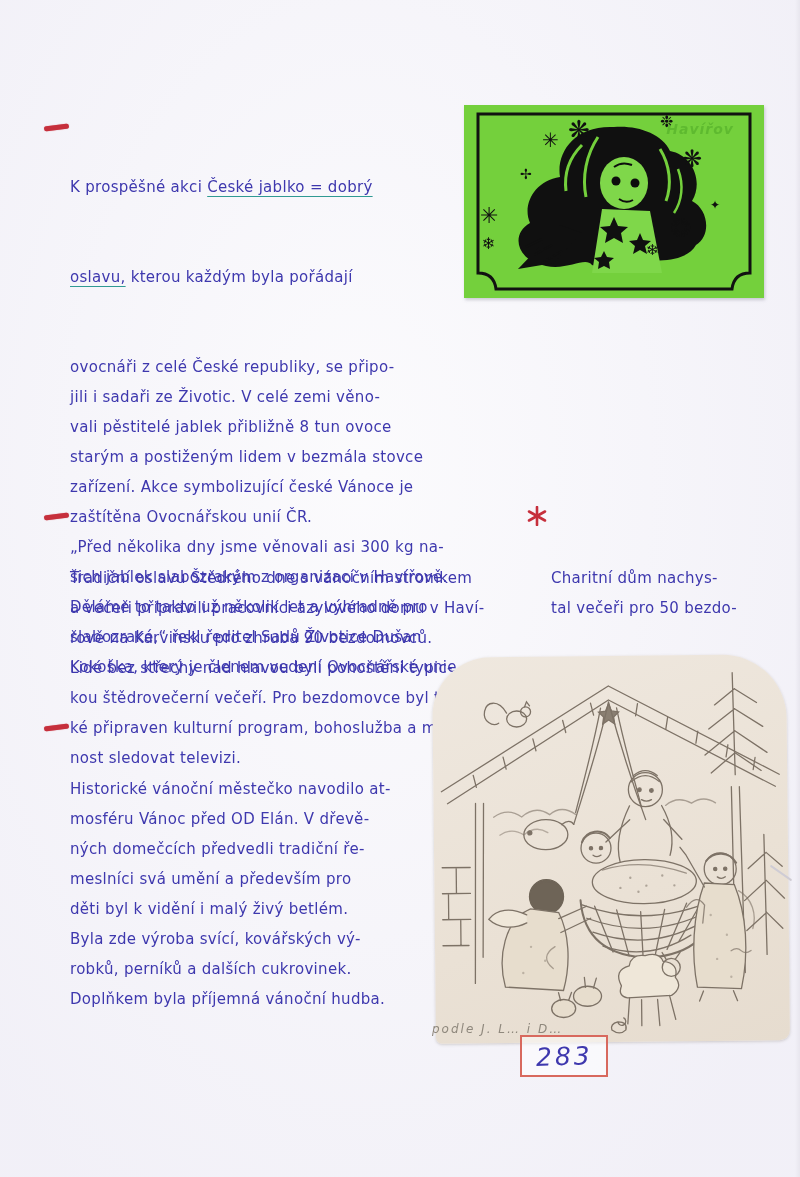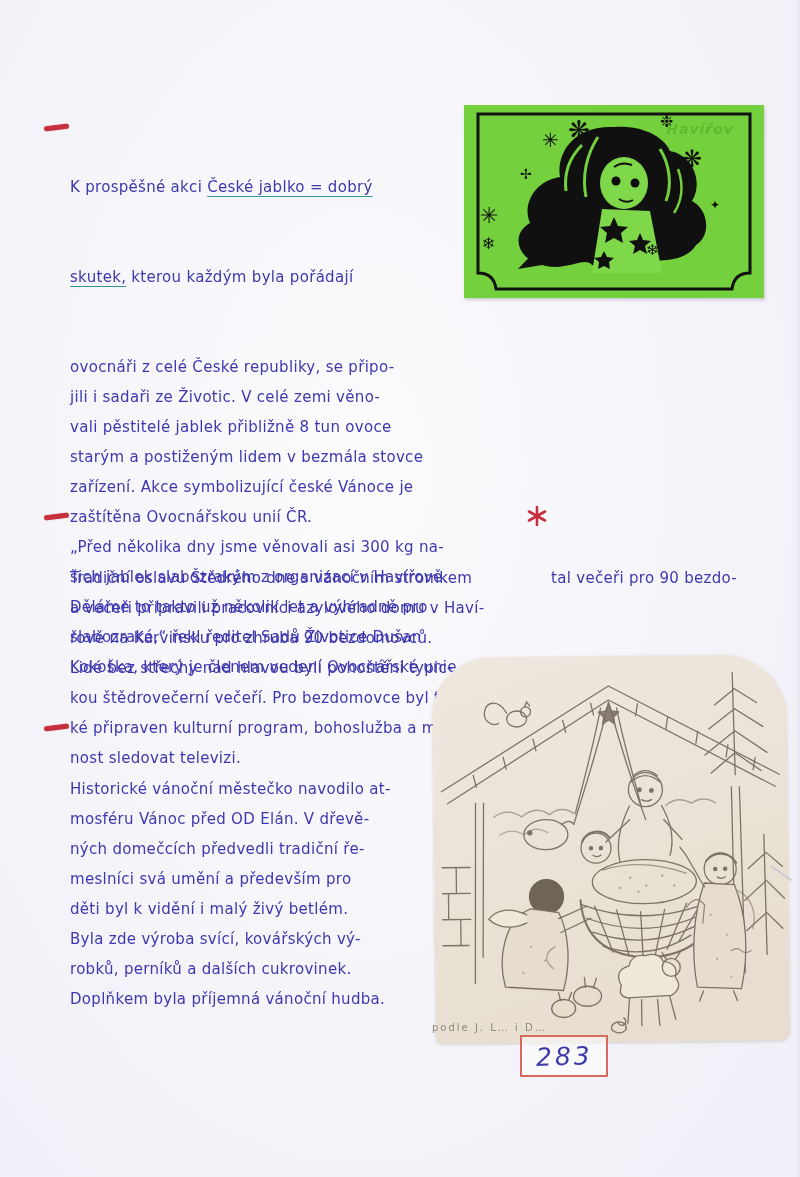--- a/index.html
+++ b/index.html
@@ -47,21 +47,21 @@
   .clipping{
     position:absolute;left:434px;top:656px;width:354px;height:386px;
     background:linear-gradient(160deg,#efe8df 0%,#eae1d5 60%,#e6dccf 100%);
     border-radius:58px 64px 10px 6px;
     transform:rotate(-.6deg);
     box-shadow:0 1px 3px rgba(120,110,100,.3);
   }
   .clipping svg{position:absolute;inset:0;}
   .caption{
     position:absolute;left:432px;top:1022px;width:230px;
-    font-size:10px;color:#8f887d;letter-spacing:2px;
+    font-size:12px;color:#8f887d;letter-spacing:2px;font-style:italic;
   }
   
   .pagebox{
     position:absolute;left:520px;top:1035px;width:84px;height:38px;
     border:2px solid #d8695e;background:rgba(255,255,255,.5);
     display:flex;align-items:center;justify-content:center;
   }
   .pagenum{
     color:#3e38ae;font-size:25px;font-style:italic;letter-spacing:3px;
     transform:rotate(-2deg);
@@ -75,21 +75,21 @@
 </head>
 <body>
 
 <div class="paper-tint"></div>
 <div class="scan-edge"></div>
 
 <div class="dash" style="left:44px;top:125px;"></div>
 
 <div class="block hw" style="left:70px;top:112px;width:460px;">
   <div class="line"><span>K prospěšné akci </span><span class="u-teal">České jablko = dobrý</span></div>
-  <div class="line"><span class="u-teal">skutek,</span><span> kterou každým byla pořádají</span></div>
+  <div class="line"><span class="u-teal">oslavu,</span><span> kterou každým byla pořádají</span></div>
   <div><div class="line">ovocnáři z celé České republiky, se připo-</div><div class="line">jili i sadaři ze Životic. V celé zemi věno-</div><div class="line">vali pěstitelé jablek přibližně 8 tun ovoce</div><div class="line">starým a postiženým lidem v bezmála stovce</div><div class="line">zařízení. Akce symbolizující české Vánoce je</div><div class="line">zaštítěna Ovocnářskou unií ČR.</div><div class="line">„Před několika dny jsme věnovali asi 300 kg na-</div><div class="line">šich jablek slabozrakým z organizací v Havířově.</div><div class="line">Děláme to takto už několik let a výhradně pro</div><div class="line">slabozraké,“ řekl ředitel Sadů Životice Dušan</div><div class="line">Kokoška, který je členem vedení Ovocnářské unie.</div></div>
 </div>
 
 <div class="card">
   <div class="ghost">Havířov</div>
   <svg viewBox="0 0 300 193">
 
     <path d="M14,9 H286 V168 Q270,168 268,184 H32 Q30,168 14,168 Z" fill="none" stroke="#111" stroke-width="3"></path>
 
     <path d="M150,22 C110,20 92,48 96,72 C70,76 58,100 66,118 C48,128 52,150 72,158 C100,170 120,150 128,160 L150,168 L170,150 C190,160 224,156 232,140 C248,130 244,104 228,96 C240,76 228,50 206,46 C198,28 172,20 150,22 Z" fill="#101010"></path>
@@ -135,21 +135,21 @@
 </div>
 
 <svg class="asterisk" style="left:527px;top:506px;" viewBox="0 0 20 20">
   <g stroke="#c62f3c" stroke-width="2.6" stroke-linecap="round">
     <line x1="10" y1="1" x2="10" y2="19"></line>
     <line x1="2" y1="5.5" x2="18" y2="14.5"></line>
     <line x1="18" y1="5.5" x2="2" y2="14.5"></line>
   </g>
 </svg>
 <div class="block hw" style="left:551px;top:503px;width:225px;">
-  <div><div class="line">tal večeři pro 90 bezdo-</div></div>
+  <div><div class="line">Charitní dům nachys-</div><div class="line">tal večeři pro 50 bezdo-</div></div>
 </div>
 
 <div class="dash" style="left:44px;top:725px;"></div>
 
 <div class="block hw" style="left:70px;top:714px;width:400px;">
   <div><div class="line">Historické vánoční městečko navodilo at-</div><div class="line">mosféru Vánoc před OD Elán. V dřevě-</div><div class="line">ných domečcích předvedli tradiční ře-</div><div class="line">meslníci svá umění a především pro</div><div class="line">děti byl k vidění i malý živý betlém.</div><div class="line">Byla zde výroba svící, kovářských vý-</div><div class="line">robků, perníků a dalších cukrovinek.</div><div class="line">Doplňkem byla příjemná vánoční hudba.</div></div>
 </div>
 
 <div class="clipping">
   <svg viewBox="0 0 354 386">

